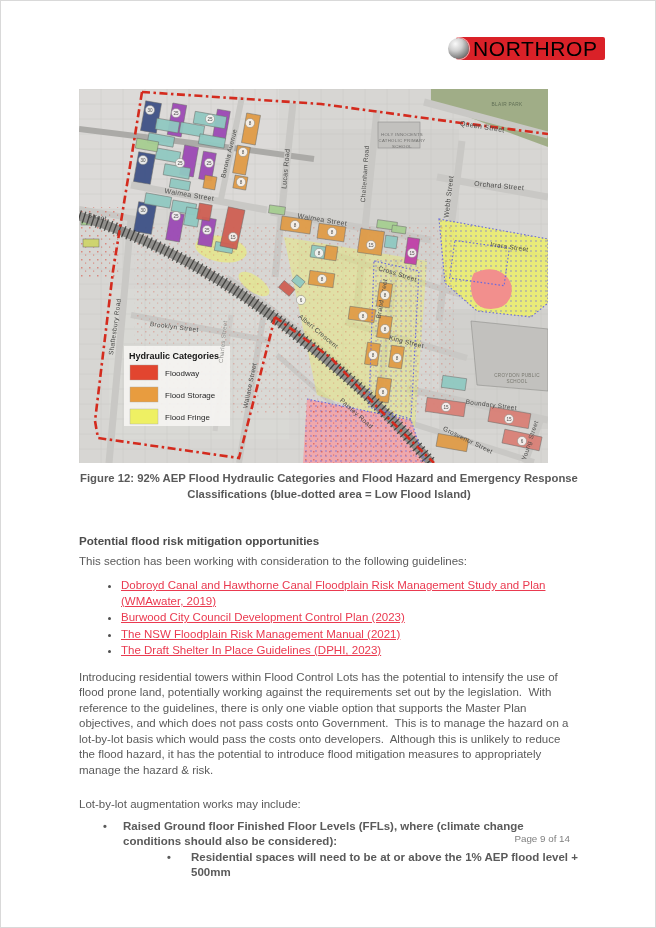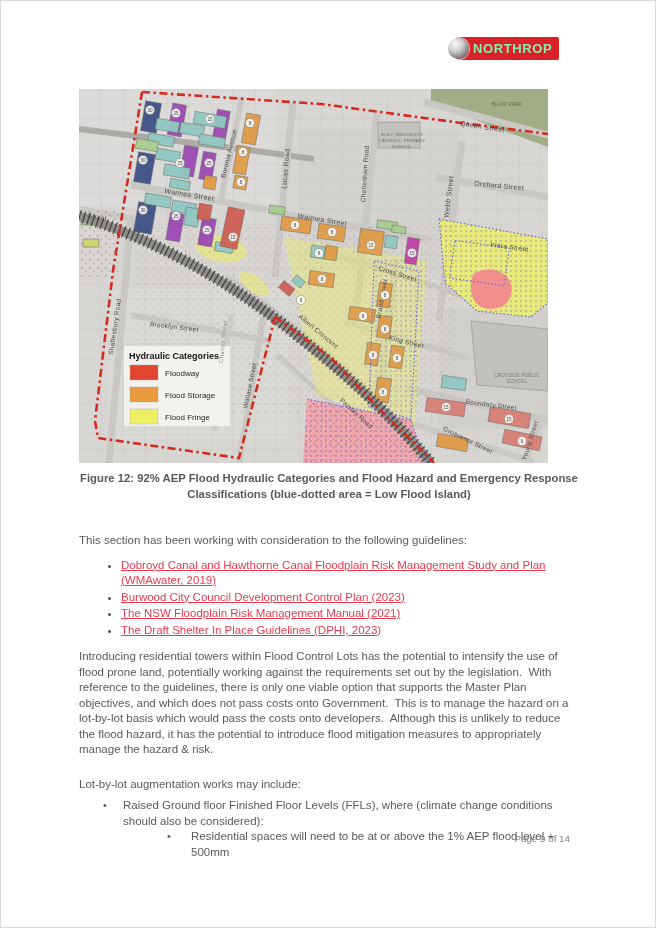--- a/index.html
+++ b/index.html
@@ -1,42 +1,42 @@
 <!DOCTYPE html>
 <html><head>
 <meta charset="utf-8">
 <style>
   html,body{margin:0;padding:0;background:#fff;}
   .page{position:relative;width:654px;height:926px;background:#ffffff;border:1px solid #d9d9d9;
         font-family:"Liberation Sans",sans-serif;overflow:hidden;}
   
   .logo{position:absolute;top:36px;left:455px;height:23px;background:#da2128;border-radius:2px;
         display:flex;align-items:center;padding:0 7px 0 17px;}
-  .logo-text{color:#86efac;font-weight:bold;font-size:13px;letter-spacing:.6px;line-height:23px;}
+  .logo-text{color:#000000;font-weight:normal;font-size:21px;letter-spacing:.6px;line-height:23px;}
   .logo-sphere{position:absolute;left:-8px;top:1px;width:21px;height:21px;border-radius:50%;
         background:radial-gradient(circle at 35% 28%, #fafafa 0%, #cfcfcf 35%, #8a8a8a 65%, #3d3d3d 100%);
         box-shadow:0 0 0 1px rgba(255,255,255,.6);}
   
   .mapwrap{position:absolute;left:78px;top:88px;width:469px;height:374px;}
   .mapwrap svg{display:block;width:469px;height:374px;}
   
   .textcol{position:absolute;left:78px;top:466px;width:500px;color:#5a5a5a;
            font-size:11.5px;line-height:15.5px;}
   .caption{width:500px;margin:4px auto 31px;text-align:center;font-weight:bold;
            font-size:11.3px;line-height:15.5px;color:#595959;}
   h3.head{margin:0 0 5px;font-size:11.6px;color:#4c4c4c;}
   p{margin:0;}
   .intro{margin-bottom:5px;}
   ul.links{margin:9px 0 11px;padding-left:42px;list-style:disc;color:#4f4f4f;}
   ul.links li{margin-bottom:1px;}
   ul.links a{color:#ea3a50;text-decoration:underline;}
   .bodypara{white-space:pre-wrap;margin-bottom:19px;}
   .listintro{}
   ul.mit{margin:6px 0 0;padding-left:24px;list-style:none;}
-  ul.mit>li{padding-left:20px;position:relative;}
+  ul.mit>li{padding-left:20px;position:relative;font-weight:bold;}
   ul.mit>li::before{content:"•";position:absolute;left:0;font-size:11px;color:#5a5a5a;}
   ul.mit ul{margin:0;padding-left:44px;list-style:none;}
   ul.mit ul>li{padding-left:24px;position:relative;}
   ul.mit ul>li::before{content:"•";position:absolute;left:0;font-size:11px;color:#5a5a5a;}
   .footer{position:absolute;top:832px;right:85px;font-size:9.8px;color:#7f7f7f;}
   .mapfont{font-family:"Liberation Sans",sans-serif;}
 </style>
 </head>
 <body>
 
@@ -294,20 +294,21 @@
           <circle cx="430" cy="330" r="4.6" fill="#f5f4f2" fill-opacity=".92" stroke="#85857f" stroke-width=".5"></circle>
           <text x="430" y="331.7" font-size="4.6" fill="#4e4e4c" text-anchor="middle">15</text>
           <circle cx="443" cy="352" r="4.6" fill="#f5f4f2" fill-opacity=".92" stroke="#85857f" stroke-width=".5"></circle>
           <text x="443" y="353.7" font-size="4.6" fill="#4e4e4c" text-anchor="middle">6</text>
         </g>
   </svg>
   </div>
 
   <div class="textcol">
     <div class="caption">Figure 12: 92% AEP Flood Hydraulic Categories and Flood Hazard and Emergency Response Classifications (blue-dotted area = Low Flood Island)</div>
+    <h3 class="head">Potential flood risk mitigation opportunities</h3>
     <p class="intro">This section has been working with consideration to the following guidelines:</p>
     <ul class="links">
         <li><a href="#">Dobroyd Canal and Hawthorne Canal Floodplain Risk Management Study and Plan (WMAwater, 2019)</a></li>
         <li><a href="#">Burwood City Council Development Control Plan (2023)</a></li>
         <li><a href="#">The NSW Floodplain Risk Management Manual (2021)</a></li>
         <li><a href="#">The Draft Shelter In Place Guidelines (DPHI, 2023)</a></li>
       </ul>
     <p class="bodypara">Introducing residential towers within Flood Control Lots has the potential to intensify the use of flood prone land, potentially working against the requirements set out by the legislation.  With reference to the guidelines, there is only one viable option that supports the Master Plan objectives, and which does not pass costs onto Government.  This is to manage the hazard on a lot-by-lot basis which would pass the costs onto developers.  Although this is unlikely to reduce the flood hazard, it has the potential to introduce flood mitigation measures to appropriately manage the hazard &amp; risk.</p>
     <p class="listintro">Lot-by-lot augmentation works may include:</p>
     <ul class="mit">

